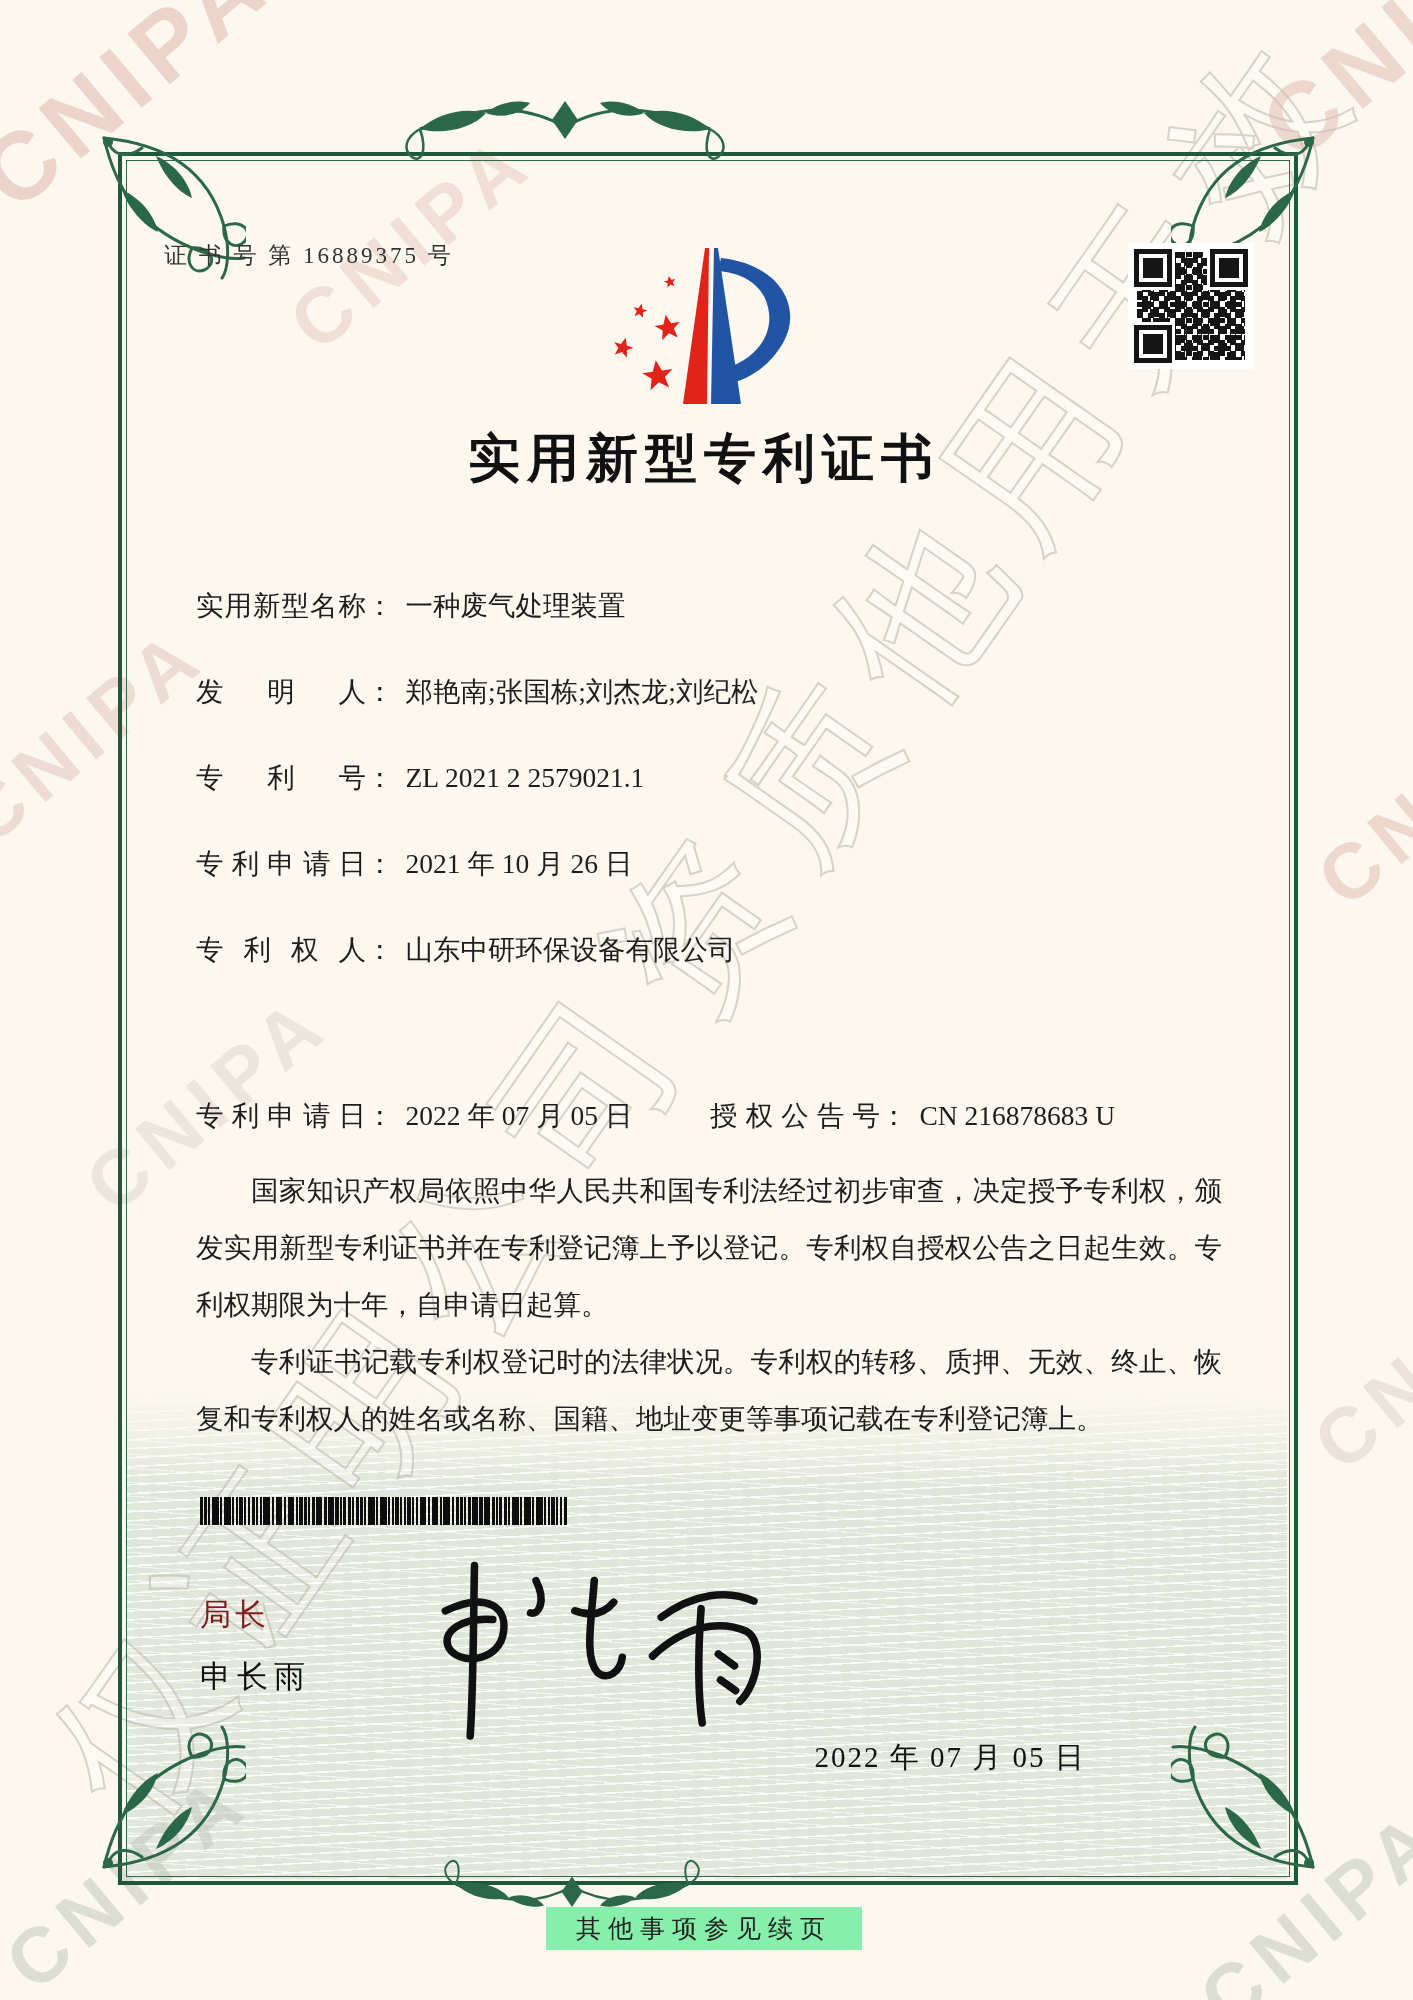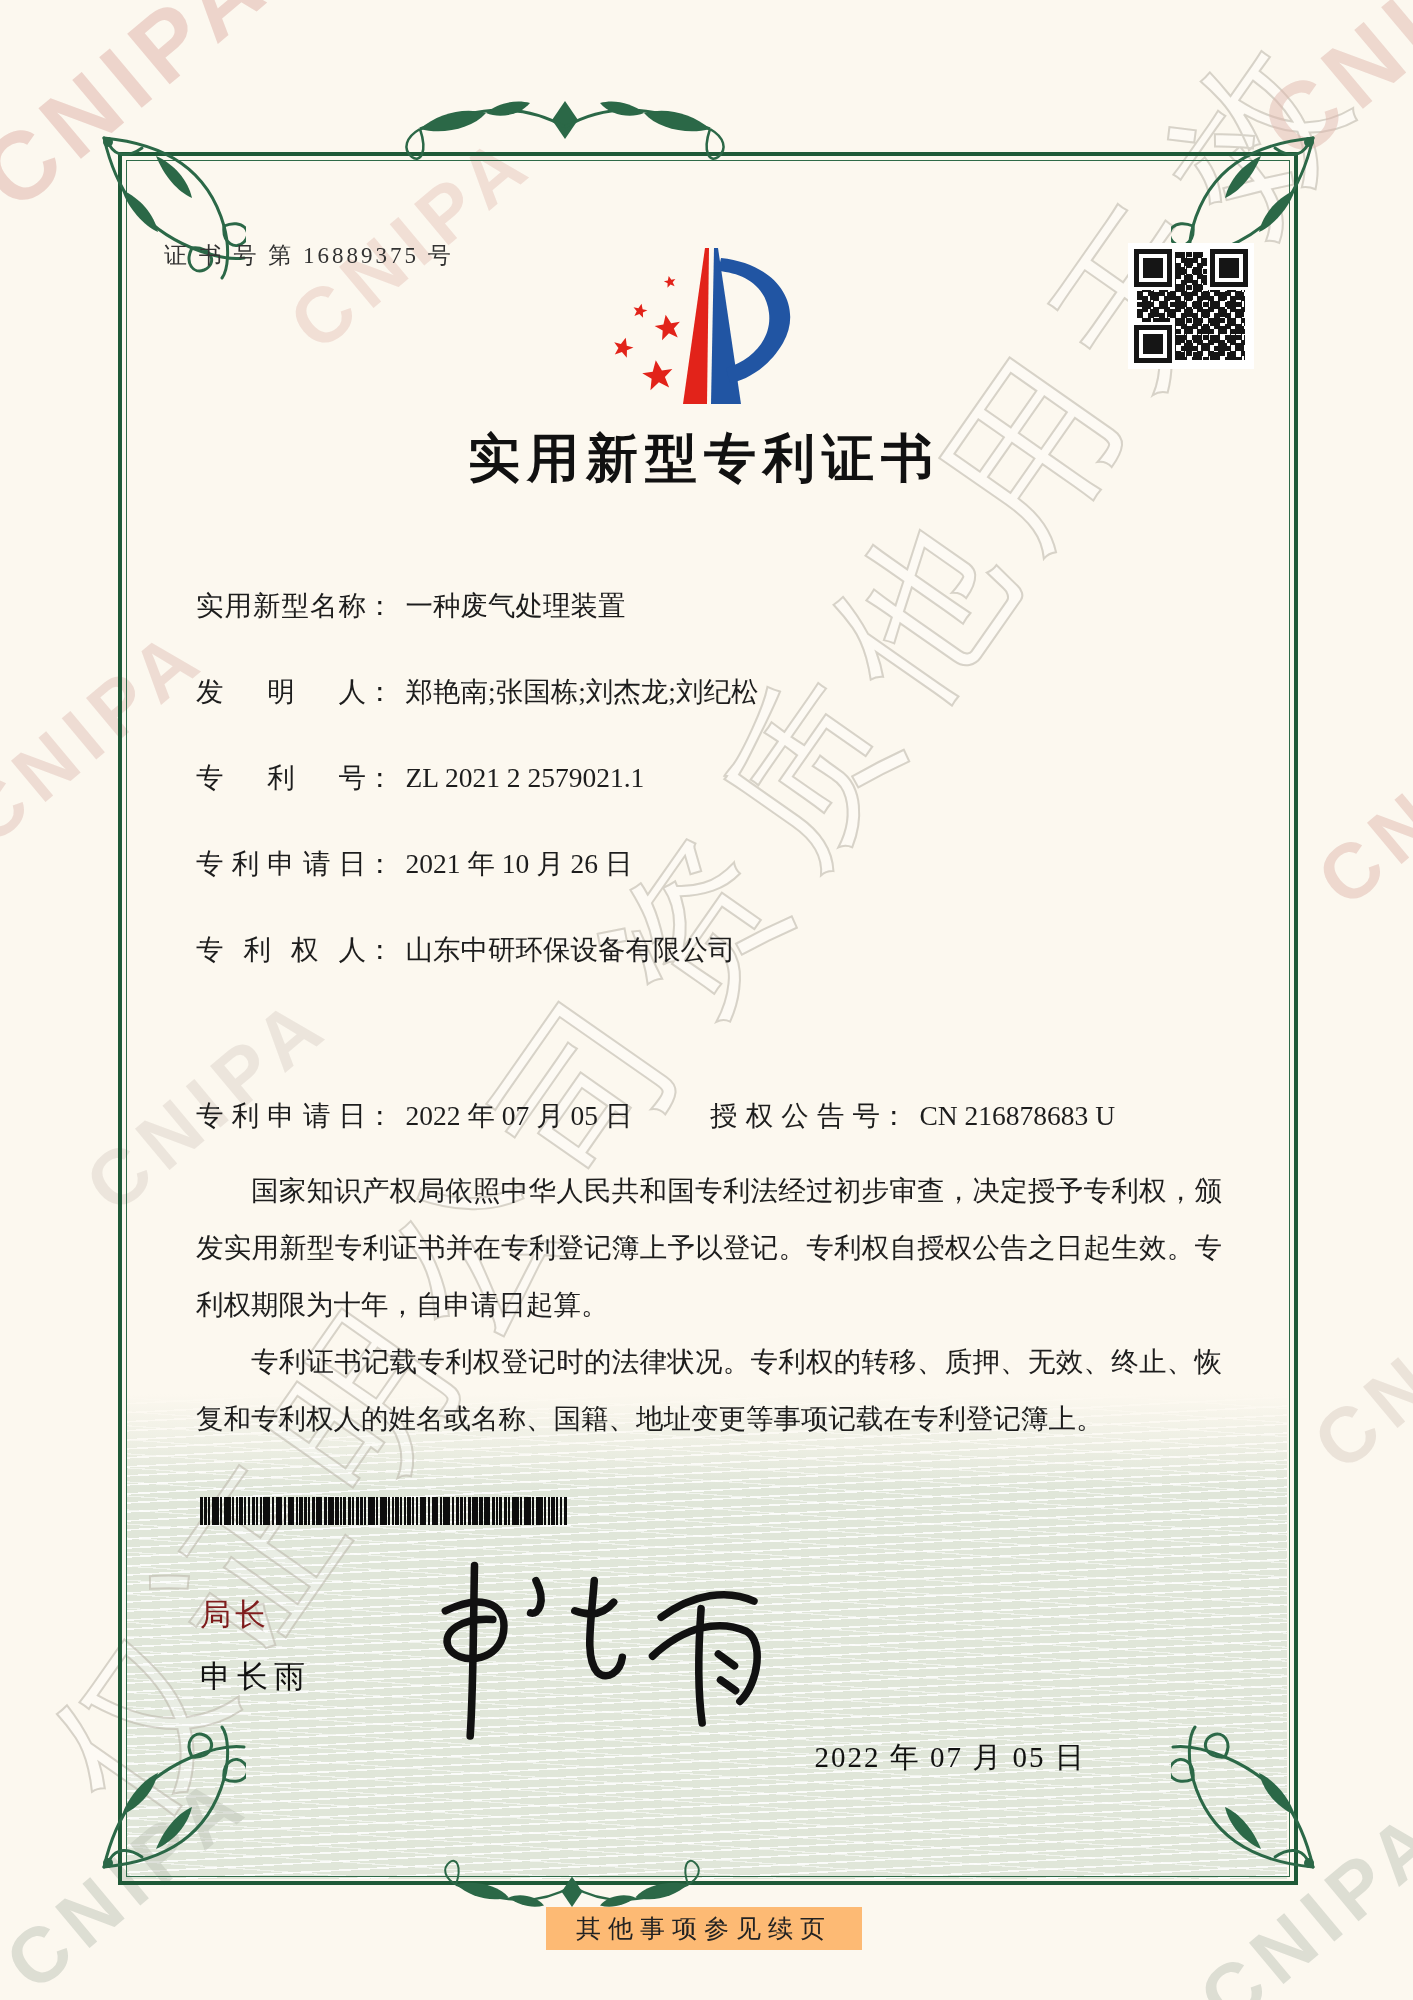--- a/index.html
+++ b/index.html
@@ -115,21 +115,21 @@
       repeating-linear-gradient(90deg,#0d0d0d 0 1px,transparent 1px 6px),
       repeating-linear-gradient(90deg,#0d0d0d 0 3px,transparent 3px 13px),
       repeating-linear-gradient(90deg,#0d0d0d 0 1px,transparent 1px 9px);
   }
   .signer-title{position:absolute;left:200px;top:1594px;z-index:3;font-size:31px;letter-spacing:4px;color:#7f1d1d;}
   .signer-name{position:absolute;left:200px;top:1656px;z-index:3;font-size:31px;letter-spacing:6px;color:#111;}
   .sig{position:absolute;left:372px;top:1550px;width:410px;height:195px;z-index:3;}
   .issue-date{position:absolute;left:770px;top:1738px;width:360px;z-index:3;text-align:center;font-size:29px;letter-spacing:2px;color:#111;}
   .page-info{position:absolute;left:118px;top:1834px;width:1172px;z-index:3;text-align:center;font-size:22px;letter-spacing:3px;color:#222;}
   .cont-note{position:absolute;left:118px;top:1912px;width:1172px;z-index:3;text-align:center;font-size:25px;}
-  .cont-note span{background:#fdba74;padding:8px 30px;letter-spacing:7px;color:#222;}
+  .cont-note span{background:#86efac;padding:8px 30px;letter-spacing:7px;color:#222;}
 </style>
 </head>
 <body>
 
 <div class="page">
 
   <svg width="0" height="0" style="position:absolute" aria-hidden="true">
     <defs>
       <g id="flourish">
         <g stroke="#2b6847" fill="none" stroke-width="3" stroke-linecap="round">

